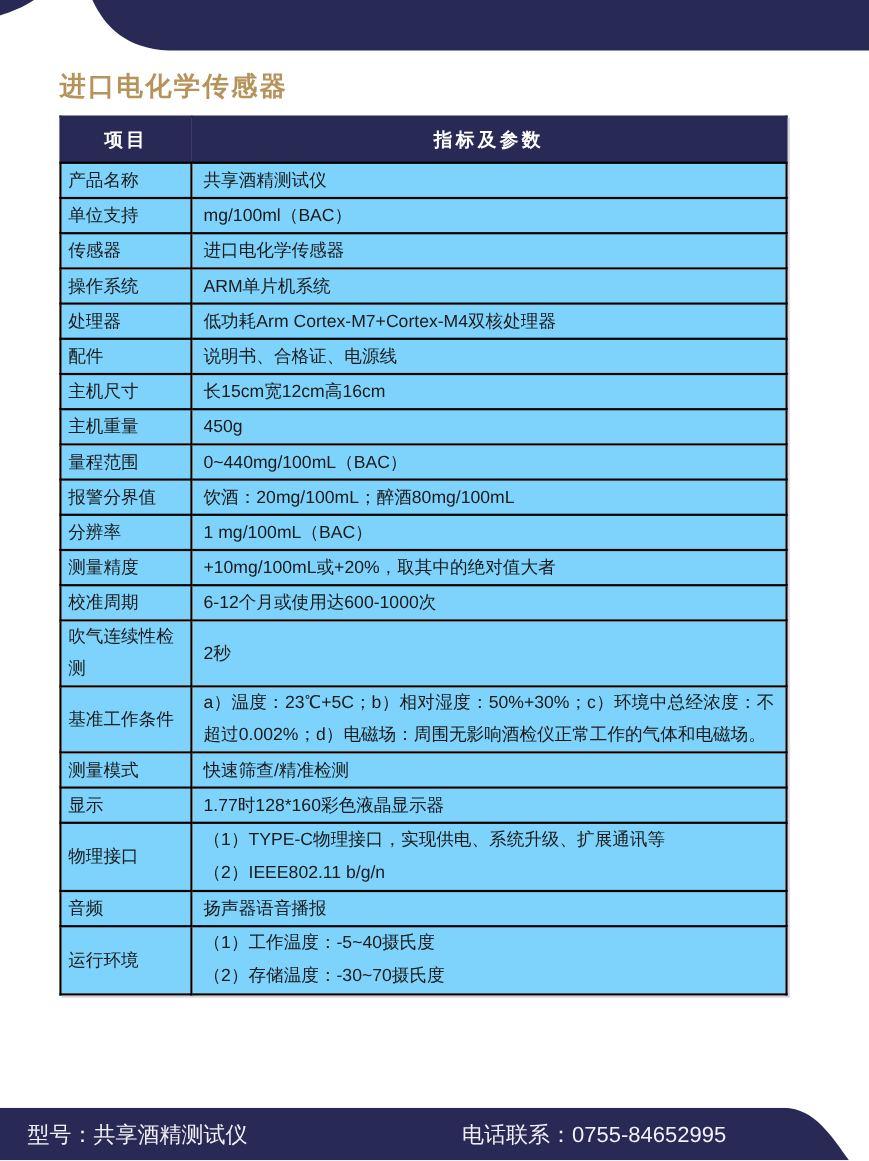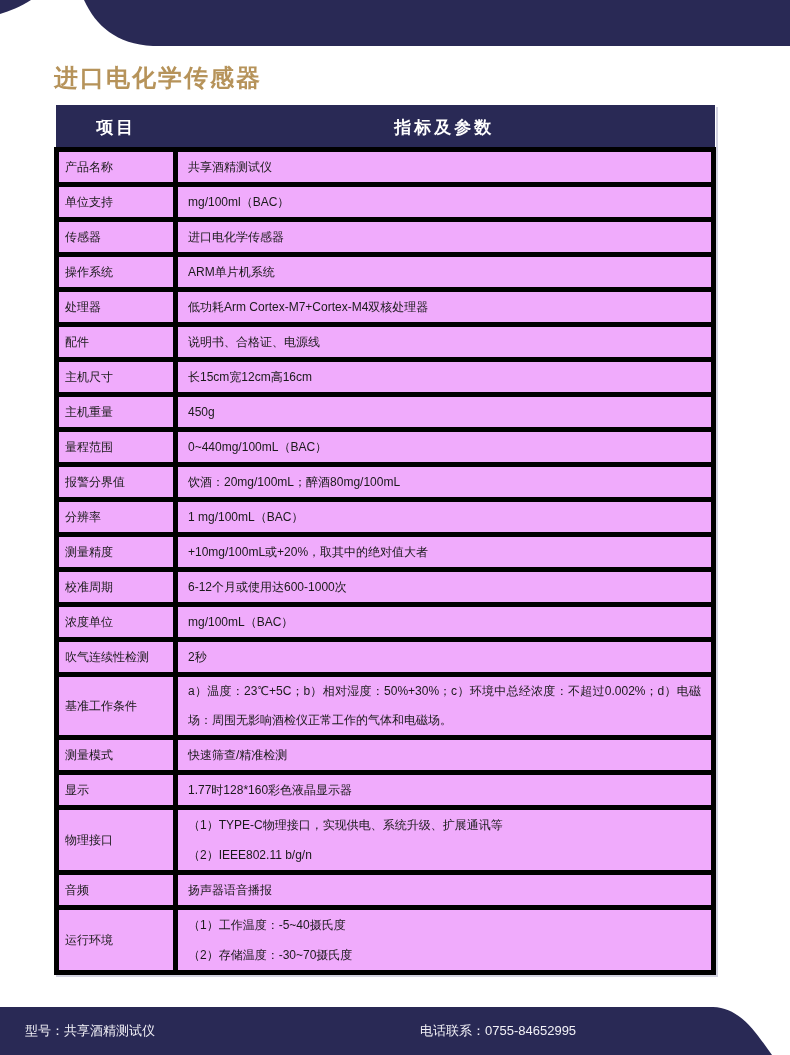--- a/index.html
+++ b/index.html
@@ -20,31 +20,31 @@
     box-shadow:2px 2px 0 rgba(130,130,170,0.35);
   }
   table.spec col.c1{width:119px;}
   table.spec th{
     background:#292955;color:#ffffff;font-size:17px;font-weight:700;
     height:38px;text-align:center;letter-spacing:3px;
     border:1px solid #292955;
   }
   table.spec th.col-value{border-left:1px solid rgba(235,235,245,0.85);margin-top:22px;}
   table.spec td{
-    border:5px solid #000000;color:#1a1a1a;font-size:12px;
-    padding:0 10px;height:30px;line-height:29px;background:#f0abfc;
+    border:2px solid #000000;color:#1a1a1a;font-size:16px;
+    padding:0 10px;height:30px;line-height:29px;background:#7dd3fc;
     overflow:hidden;
   }
   table.spec td.col-item{padding:0 4px 0 6px;}
   table.spec td.col-value{text-align:justify;}
   table.spec td .line{line-height:30px;white-space:nowrap;}
   table.spec{border:2px solid #292955;}
   .footer-text{
     position:absolute;top:1007px;left:0;width:790px;height:48px;
-    display:flex;align-items:center;color:#f2f1f7;font-size:13px;
+    display:flex;align-items:center;color:#f2f1f7;font-size:20px;
   }
   .footer-model{margin-left:25px;}
   .footer-phone{position:absolute;left:420px;}
 </style>
 </head>
 <body>
 
 <div class="page">
 
   <svg class="top-band" width="790" height="56" viewBox="0 0 790 56" aria-hidden="true">
@@ -112,24 +112,20 @@
         </tr>
         <tr>
           <td class="col-item">测量精度</td>
           <td class="col-value">+10mg/100mL或+20%，取其中的绝对值大者</td>
         </tr>
         <tr>
           <td class="col-item">校准周期</td>
           <td class="col-value">6-12个月或使用达600-1000次</td>
         </tr>
         <tr>
-          <td class="col-item">浓度单位</td>
-          <td class="col-value">mg/100mL（BAC）</td>
-        </tr>
-        <tr>
           <td class="col-item">吹气连续性检测</td>
           <td class="col-value">2秒</td>
         </tr>
         <tr>
           <td class="col-item">基准工作条件</td>
           <td class="col-value">a）温度：23℃+5C；b）相对湿度：50%+30%；c）环境中总经浓度：不超过0.002%；d）电磁场：周围无影响酒检仪正常工作的气体和电磁场。</td>
         </tr>
         <tr>
           <td class="col-item">测量模式</td>
           <td class="col-value">快速筛查/精准检测</td>

